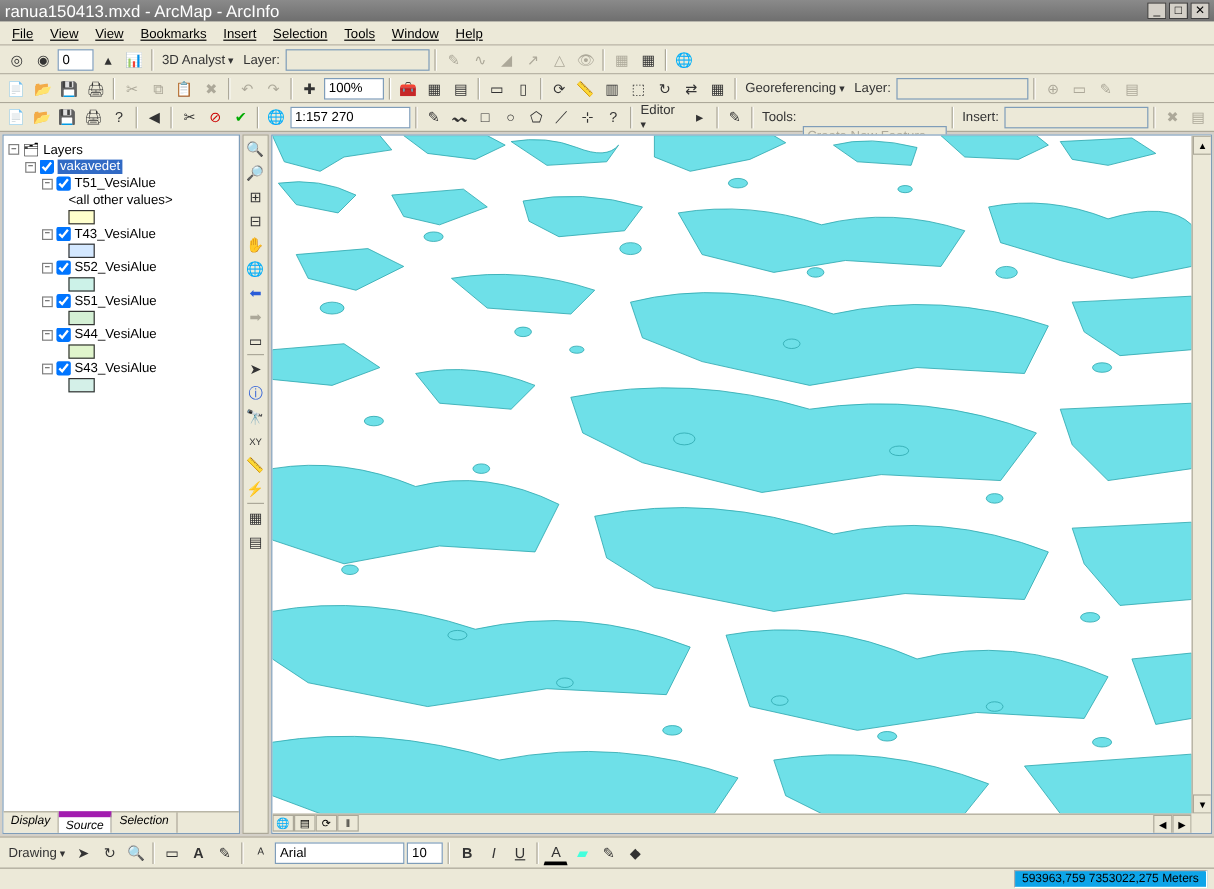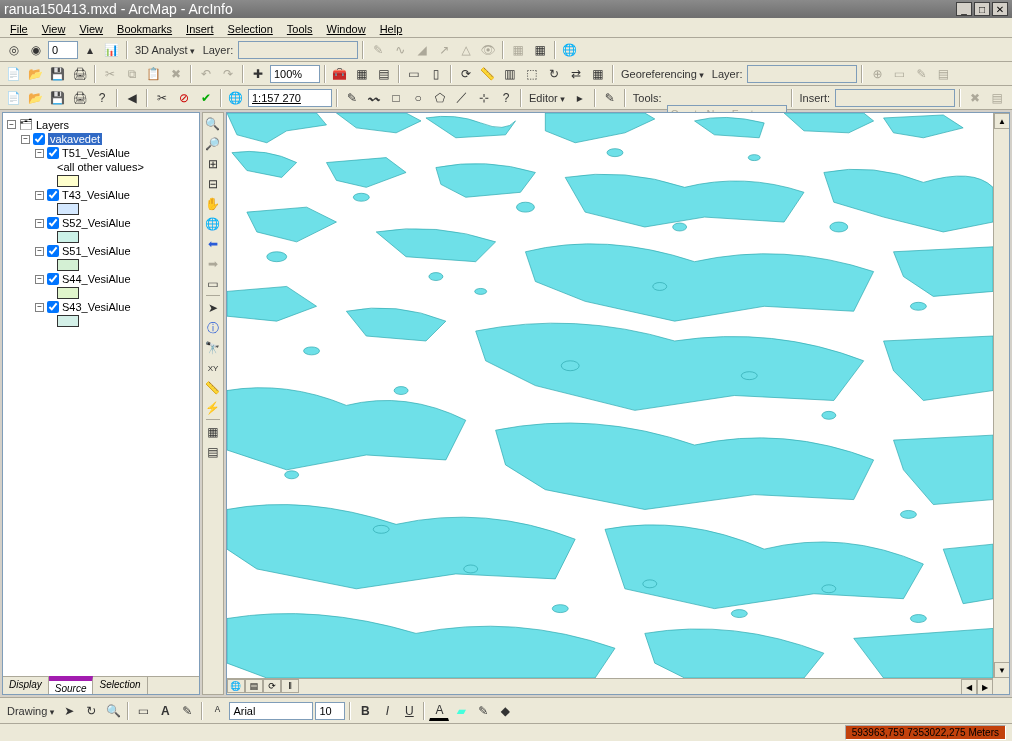--- a/index.html
+++ b/index.html
@@ -44,21 +44,21 @@
 .map-scroll-v { position: absolute; right: 0; top: 0; bottom: 16px; width: 16px; background: #ece9d8; border-left: 1px solid #aca899; }
 .map-scroll-h { position: absolute; left: 0; right: 16px; bottom: 0; height: 16px; background: #ece9d8; border-top: 1px solid #aca899; display: flex; }
 .map-corner { position: absolute; right: 0; bottom: 0; width: 16px; height: 16px; background: #ece9d8; }
 .scroll-btn { width: 16px; height: 16px; background: #ece9d8; border: 1px solid #aca899; display: inline-flex; align-items: center; justify-content: center; font-size: 8px; }
 .view-btns { display: flex; }
 .view-btns .vb { width: 18px; height: 14px; border: 1px solid #aca899; background: #ece9d8; display: inline-flex; align-items: center; justify-content: center; font-size: 9px; }
 
 .drawing-toolbar { background: #ece9d8; display: flex; align-items: center; padding: 1px 4px; gap: 2px; border-top: 1px solid #aca899; height: 26px; }
 
 .statusbar { background: #ece9d8; height: 18px; border-top: 1px solid #aca899; display: flex; align-items: center; justify-content: flex-end; padding: 0 6px; font-size: 10px; gap: 8px; }
-.status-cell { border: 1px inset #fff; padding: 1px 6px; background: #c2410c; }
+.status-cell { border: 1px inset #fff; padding: 1px 6px; background: #0ea5e9; }
 
 svg.map-svg { position: absolute; top: 0; left: 0; width: calc(100% - 16px); height: calc(100% - 16px); }
 </style>
 </head>
 <body>
 
 <div class="titlebar">
   <span class="title">ranua150413.mxd - ArcMap - ArcInfo</span>
   <div class="winbtns">
     <span>_</span>
@@ -152,21 +152,21 @@
   <span class="tbtn">🖨</span>
   <span class="tbtn">?</span>
   <span class="tsep"></span>
   <span class="tbtn">◀</span>
   <span class="tsep"></span>
   <span class="tbtn">✂</span>
   <span class="tbtn" style="color:#c00">⊘</span>
   <span class="tbtn" style="color:#0a0">✔</span>
   <span class="tsep"></span>
   <span class="tbtn">🌐</span>
-  <input class="tinput" style="width: 84px; text-decoration: underline;" value="1:157 270">
+  <input class="tinput" style="width: 100px;" value="1:157 270">
   <span class="tsep"></span>
   <span class="tbtn">✎</span>
   <span class="tbtn">〰</span>
   <span class="tbtn">□</span>
   <span class="tbtn">○</span>
   <span class="tbtn">⬠</span>
   <span class="tbtn">／</span>
   <span class="tbtn">⊹</span>
   <span class="tbtn">?</span>
   <span class="tsep"></span>
@@ -374,21 +374,21 @@
   <span class="tbtn">↻</span>
   <span class="tbtn">🔍</span>
   <span class="tsep"></span>
   <span class="tbtn">▭</span>
   <span class="tbtn">
       <b>A</b>
     </span>
   <span class="tbtn">✎</span>
   <span class="tsep"></span>
   <span class="tbtn">ᴬ</span>
-  <input class="tinput" style="width: 84px;" value="Arial">
+  <input class="tinput" style="width: 108px;" value="Arial">
   <input class="tinput" style="width: 30px;" value="10">
   <span class="tsep"></span>
   <span class="tbtn">
       <b>B</b>
     </span>
   <span class="tbtn">
       <i>I</i>
     </span>
   <span class="tbtn">
       <u>U</u>

